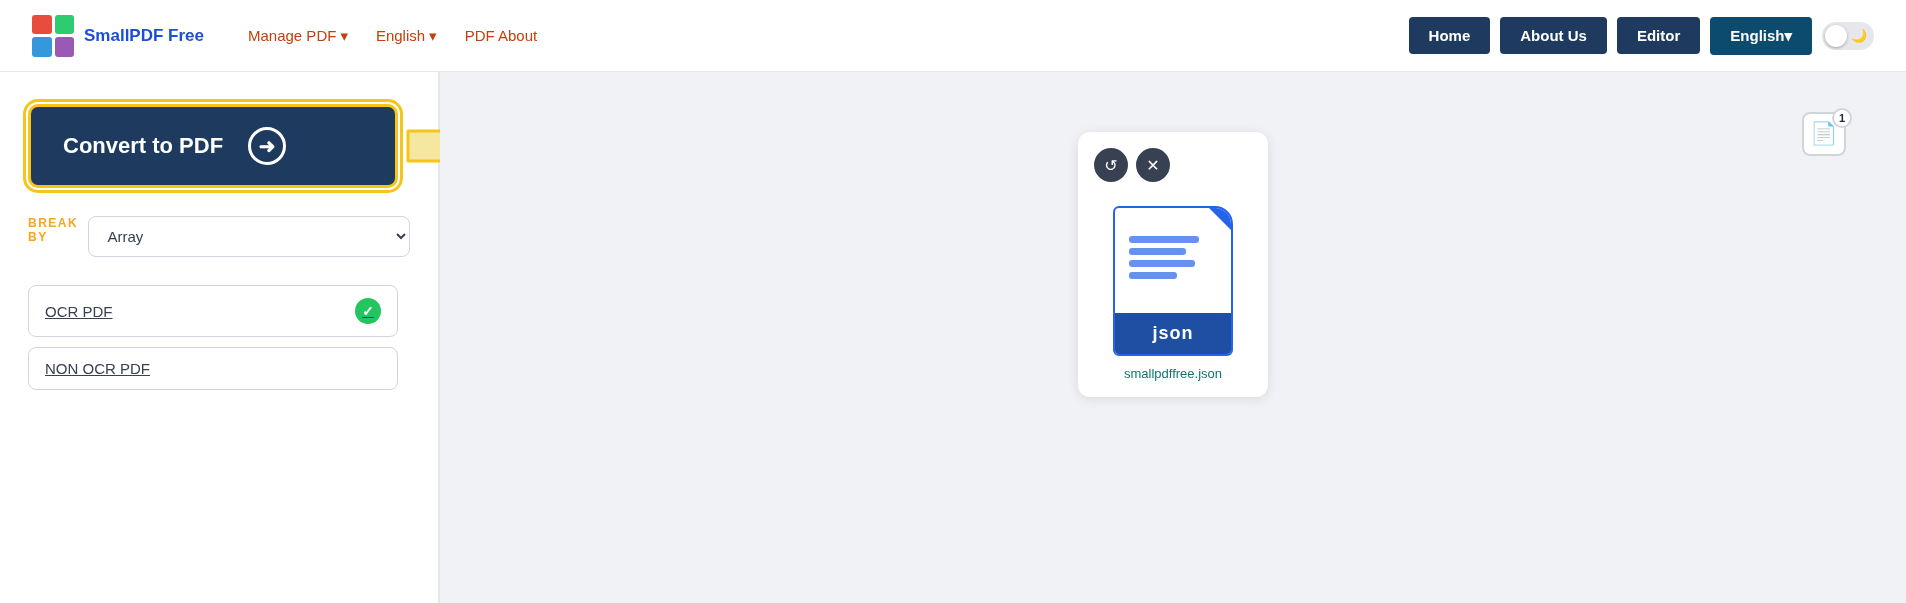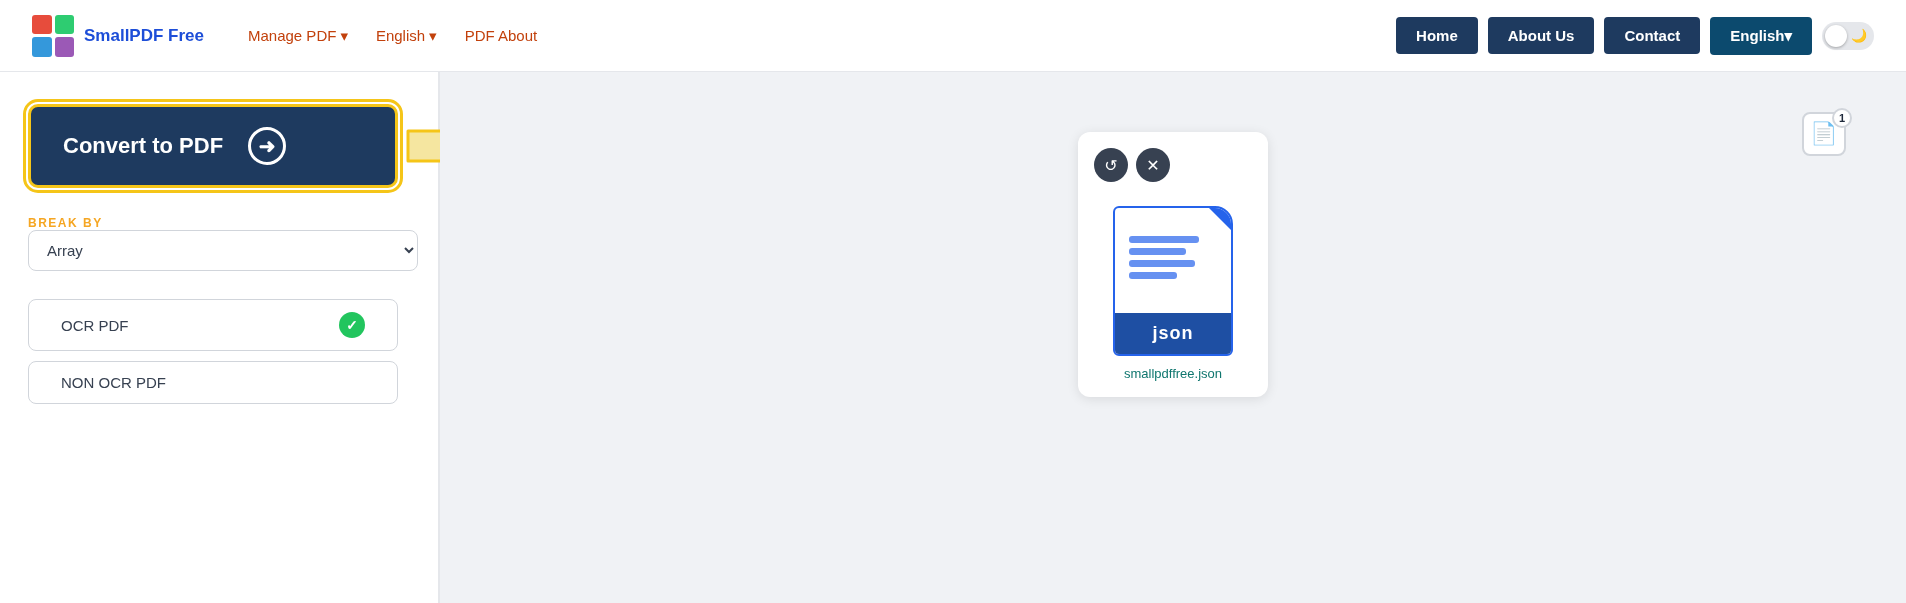--- a/index.html
+++ b/index.html
@@ -182,21 +182,21 @@
     
     .section-label {
       font-size: 12px;
       font-weight: 700;
       color: #f5a623;
       letter-spacing: 1.5px;
       text-transform: uppercase;
     }
     .break-section {
       display: flex;
-      flex-direction: column;
+      flex-direction: row;
     }
     .break-select {
       width: 390px;
       padding: 10px 14px;
       border: 1.5px solid #d1d5db;
       border-radius: 8px;
       font-size: 15px;
       color: #374151;
       background: #fff;
       appearance: auto;
@@ -207,27 +207,28 @@
     .ocr-options {
       display: flex;
       flex-direction: column;
       gap: 10px;
     }
     .ocr-option {
       display: flex;
       align-items: center;
       justify-content: space-between;
       width: 370px;
-      padding: 12px 32px;
+      padding: 12px 16px;
       border: 1.5px solid #d1d5db;
       border-radius: 8px;
       font-size: 15px;
       color: #374151;
       background: #fff;
       cursor: pointer;
+      text-decoration: underline;
     }
     .ocr-check {
       width: 26px;
       height: 26px;
       background: #22c55e;
       border-radius: 50%;
       display: flex;
       align-items: center;
       justify-content: center;
       color: #fff;
@@ -404,21 +405,21 @@
       <span>▾</span>
     </div>
     <div class="nav-link">
       <span>PDF About</span>
     </div>
   </div>
 
   <div class="nav-right">
     <button class="nav-btn nav-btn-home">Home</button>
     <button class="nav-btn nav-btn-about">About Us</button>
-    <button class="nav-btn nav-btn-contact">Contact</button>
+    <button class="nav-btn nav-btn-contact">Editor</button>
     <button class="nav-btn nav-btn-lang">
       <span>English</span>
       <span>▾</span>
     </button>
     <div class="theme-toggle">
       <div class="toggle-thumb"></div>
       <span class="toggle-moon">🌙</span>
     </div>
   </div>
 </nav>

